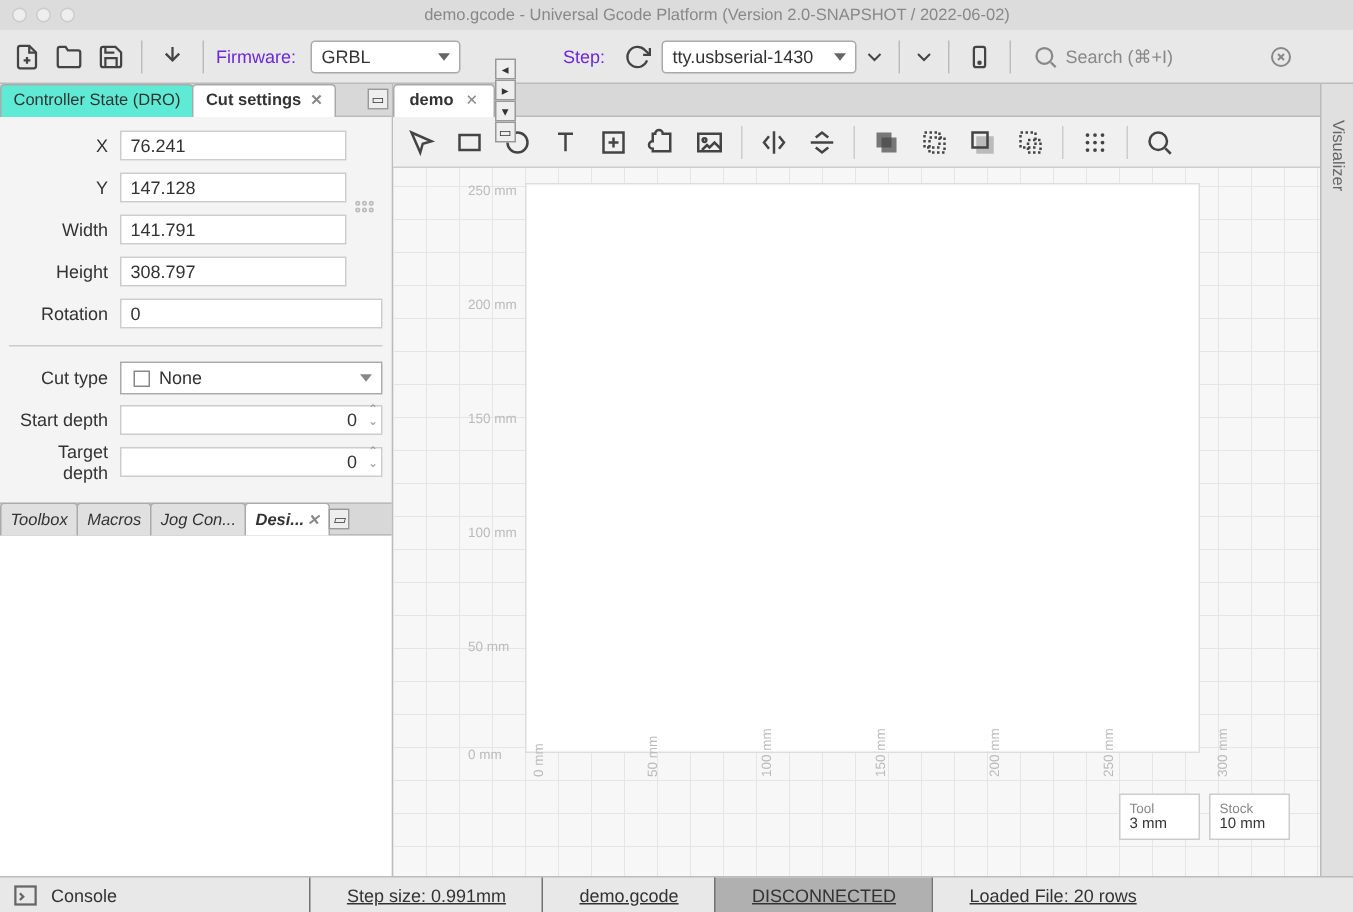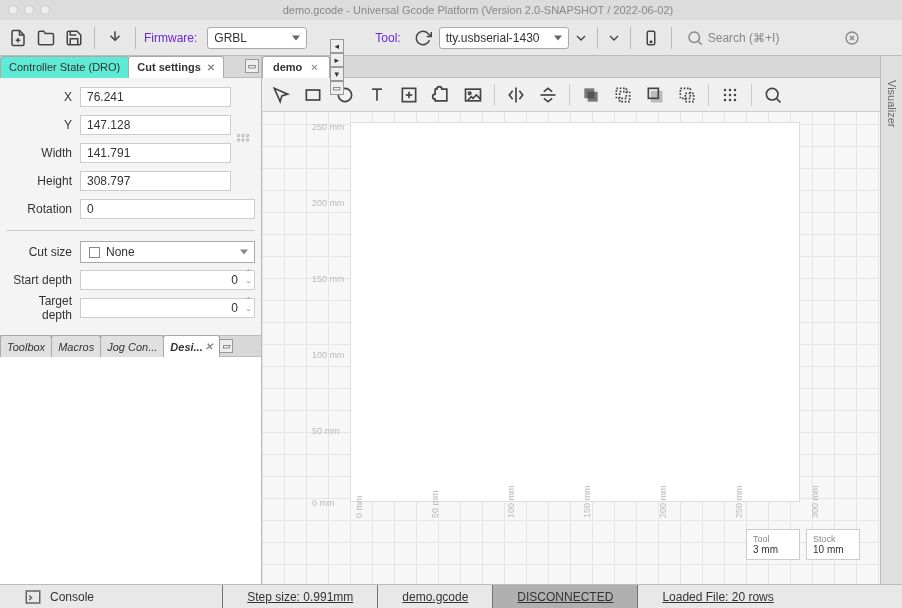--- a/index.html
+++ b/index.html
@@ -67,21 +67,21 @@
 .axis-tick-y { position: absolute; left: 50px; font-size: 9px; color: #bbb; }
 .axis-tick-x { position: absolute; bottom: 56px; font-size: 9px; color: #bbb; transform: rotate(-90deg); transform-origin: left top; }
 .info-boxes { position: absolute; right: 20px; bottom: 24px; display: flex; gap: 6px; }
 .info-box { border: 1px solid #ccc; background: #fff; padding: 4px 10px 4px 6px; font-size: 10px; min-width: 54px; }
 .info-box .lbl { color: #888; font-size: 9px; }
 
 .right-side { width: 22px; background: #e0e0e0; border-left: 1px solid #bbb; display: flex; align-items: flex-start; justify-content: center; padding-top: 24px; }
 .vis-label { writing-mode: vertical-rl; font-size: 11px; color: #666; cursor: pointer; }
 
 .statusbar { height: 24px; background: #e8e8e8; border-top: 1px solid #bbb; display: flex; align-items: center; font-size: 12px; }
-.status-left { display: flex; align-items: center; gap: 8px; padding: 0 24px; }
+.status-left { display: flex; align-items: center; gap: 8px; padding: 0 8px; }
 .status-seg { padding: 0 24px; border-left: 1px solid #737373; height: 24px; display: flex; align-items: center; text-decoration: underline; }
 .status-disc { background: #b0b0b0; color: #333; font-weight: normal; }
 .status-spacer { flex: 1; }
 
 svg { width: 18px; height: 18px; }
 .tool-btn svg { width: 20px; height: 20px; }
 </style>
 </head>
 <body>
 
@@ -121,21 +121,21 @@
         <path d="M6 9l6 6 6-6"></path>
         <path d="M12 3v12"></path>
       </svg>
     </div>
   <div class="tb-sep"></div>
   <span class="tb-label">Firmware:</span>
   <div class="tb-select">
       <span>GRBL</span>
     </div>
   <div style="width:60px"></div>
-  <span class="tb-label">Tool:</span>
+  <span class="tb-label">Step:</span>
   <div class="tb-icon">
       <svg viewBox="0 0 24 24" fill="none" stroke="currentColor" stroke-width="2">
         <polyline points="23 4 23 10 17 10"></polyline>
         <path d="M20.49 15a9 9 0 1 1-2.12-9.36L23 10"></path>
       </svg>
     </div>
   <div class="tb-select" style="min-width:130px">
       <span>tty.usbserial-1430</span>
     </div>
   <div class="tb-icon" style="width:16px">
@@ -219,21 +219,21 @@
               <circle cx="18" cy="12" r="1.5"></circle>
             </svg>
         </div>
       </div>
       <div class="prop-row">
           <div class="prop-label">Rotation</div>
           <div class="prop-input">0</div>
         </div>
       <div class="props-divider"></div>
       <div class="prop-row">
-          <div class="prop-label">Cut size</div>
+          <div class="prop-label">Cut type</div>
         <div class="cut-select">
             <span class="checkbox-sq"></span>
             <span>None</span>
           </div>
       </div>
       <div class="prop-row">
           <div class="prop-label">Start depth</div>
           <div class="prop-input spinner" style="text-align:right;justify-content:flex-end">0</div>
         </div>
       <div class="prop-row">

